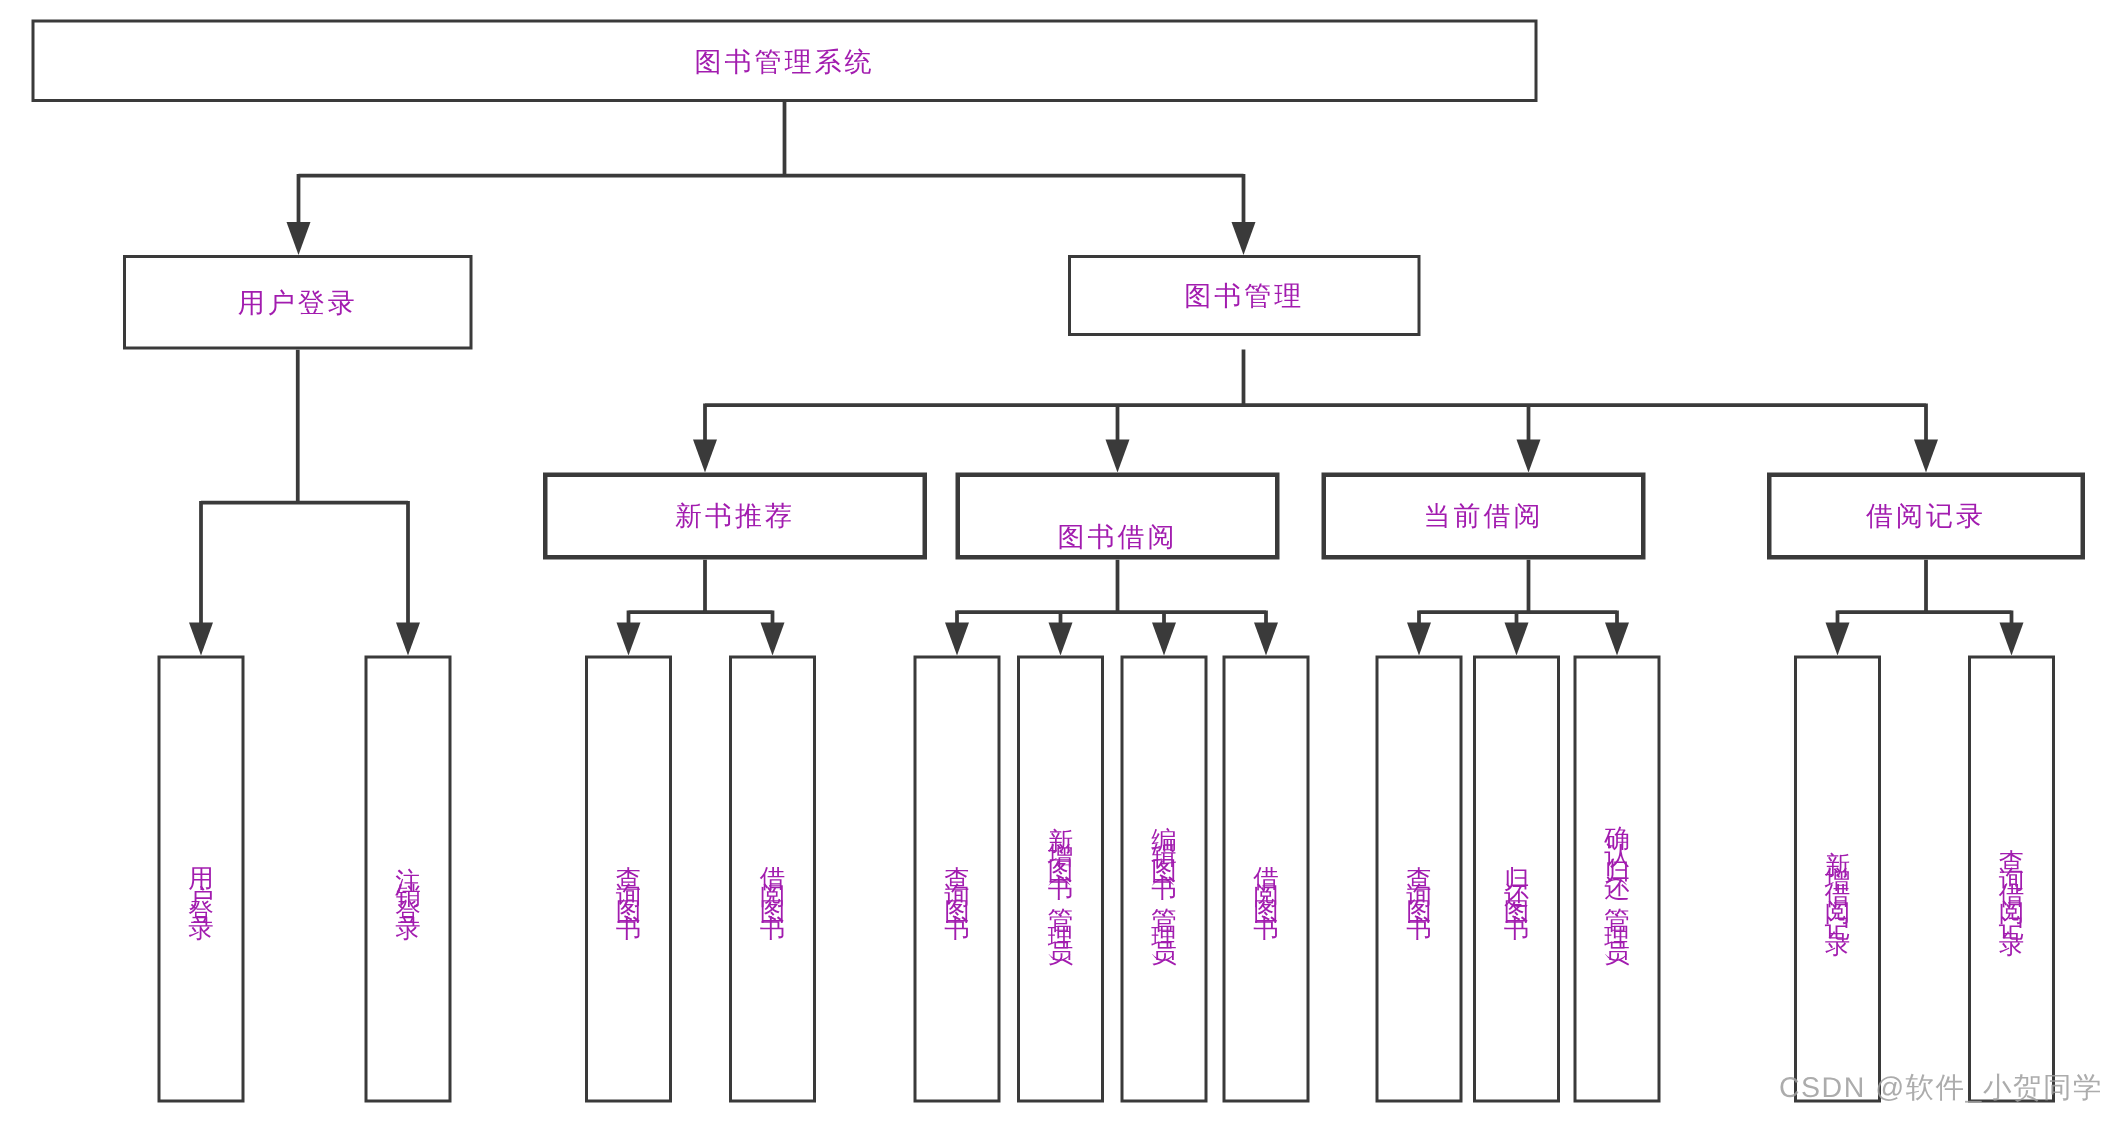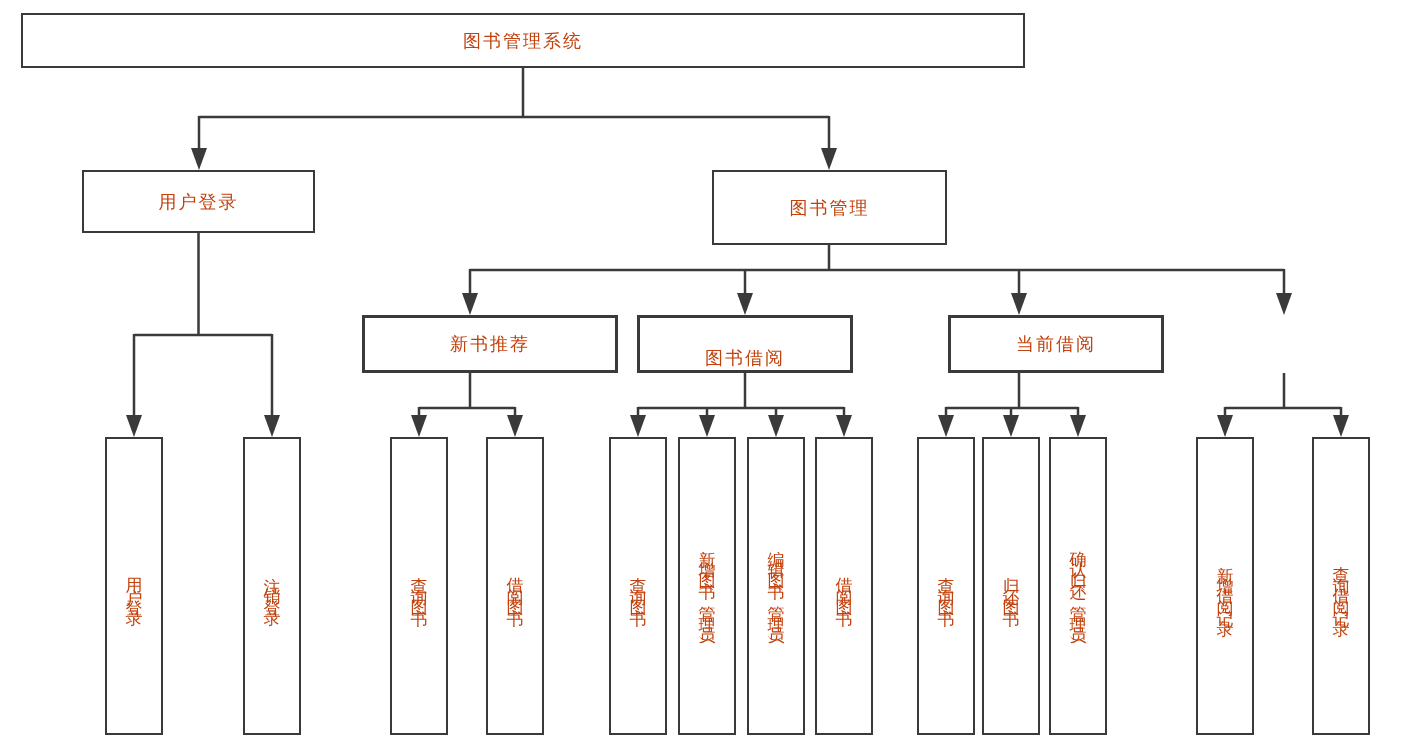--- a/index.html
+++ b/index.html
@@ -23,21 +23,21 @@
   }
   .node {
     position: absolute;
     box-sizing: border-box;
     background: #ffffff;
     border: 2.5px solid #3a3a3a;
     display: flex;
     align-items: center;
     justify-content: center;
     z-index: 1;
-    color: #c2410c;
+    color: #a21caf;
   }
   .node.lvl3 { border-width: 3px; }
   .hlabel {
     font-size: 18px;
     letter-spacing: 2px;
     white-space: nowrap;
   }
   .leaf { border-width: 2.5px; }
   .vtext {
     writing-mode: vertical-rl;
@@ -101,32 +101,35 @@
     </g>
   </svg>
 
   <div class="node" style="left:21px; top:13px; width:1004px; height:55px;">
     <span class="hlabel">图书管理系统</span>
   </div>
 
   <div class="node" style="left:82px; top:170px; width:233px; height:63px;">
     <span class="hlabel">用户登录</span>
   </div>
-  <div class="node" style="left:712px; top:170px; width:235px; height:75px;">
+  <div class="node" style="left:712px; top:170px; width:235px; height:54px;">
     <span class="hlabel">图书管理</span>
   </div>
 
   <div class="node lvl3" style="left:362px; top:315px; width:256px; height:58px;">
     <span class="hlabel">新书推荐</span>
   </div>
   <div class="node lvl3" style="left:637px; top:315px; width:216px; height:58px;align-items:flex-end;">
     <span class="hlabel">图书借阅</span>
   </div>
-  <div class="node lvl3" style="left:948px; top:315px; width:216px; height:58px;text-align:center;">
+  <div class="node lvl3" style="left:881px; top:315px; width:216px; height:58px;text-align:center;">
     <span class="hlabel">当前借阅</span>
+  </div>
+  <div class="node lvl3" style="left:1178px; top:315px; width:212px; height:58px;">
+    <span class="hlabel">借阅记录</span>
   </div>
 
   <div class="node leaf" style="left:105px; top:437px; width:58px; height:298px;">
     <span class="vtext">用户登录</span>
   </div>
   <div class="node leaf" style="left:243px; top:437px; width:58px; height:298px;">
     <span class="vtext">注销登录</span>
   </div>
 
   <div class="node leaf" style="left:390px; top:437px; width:58px; height:298px;">
@@ -159,14 +162,15 @@
     <span class="vtext">确认归还（管理员）</span>
   </div>
 
   <div class="node leaf" style="left:1196px; top:437px; width:58px; height:298px;">
     <span class="vtext">新增借阅记录</span>
   </div>
   <div class="node leaf" style="left:1312px; top:437px; width:58px; height:298px;">
     <span class="vtext">查询借阅记录</span>
   </div>
 
+  <div class="watermark">CSDN @软件_小贺同学</div>
 
 </div>
 
 </body></html>

